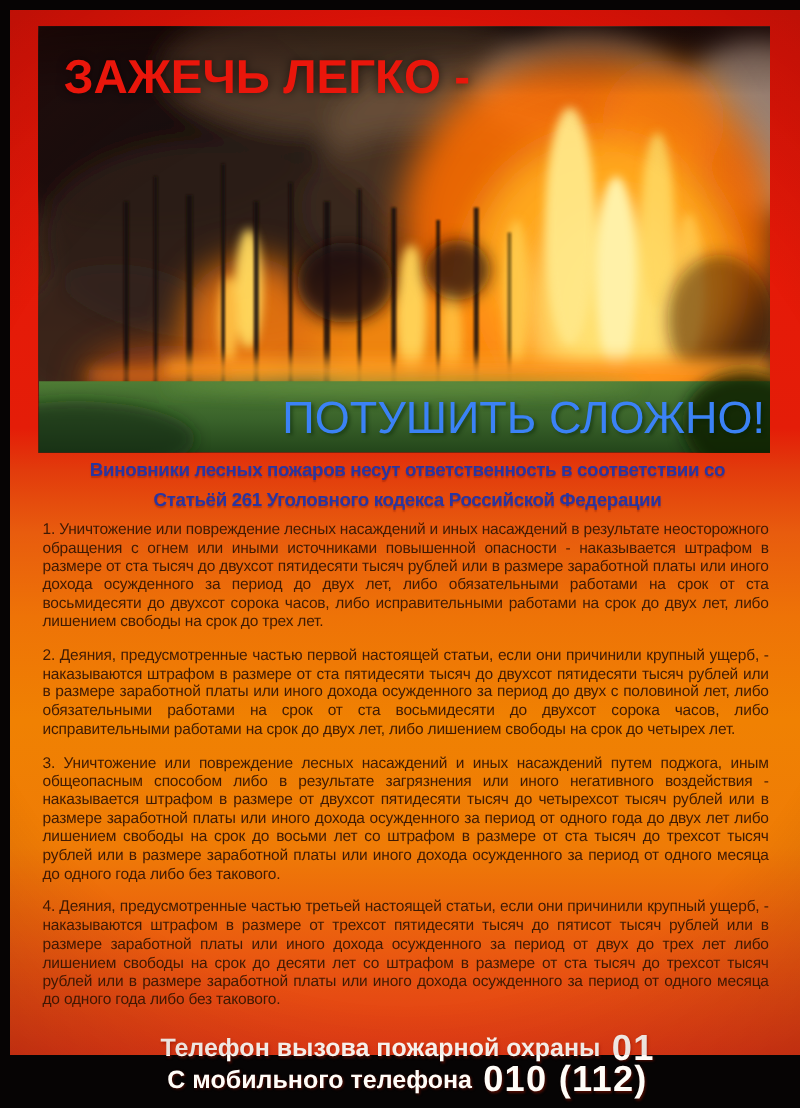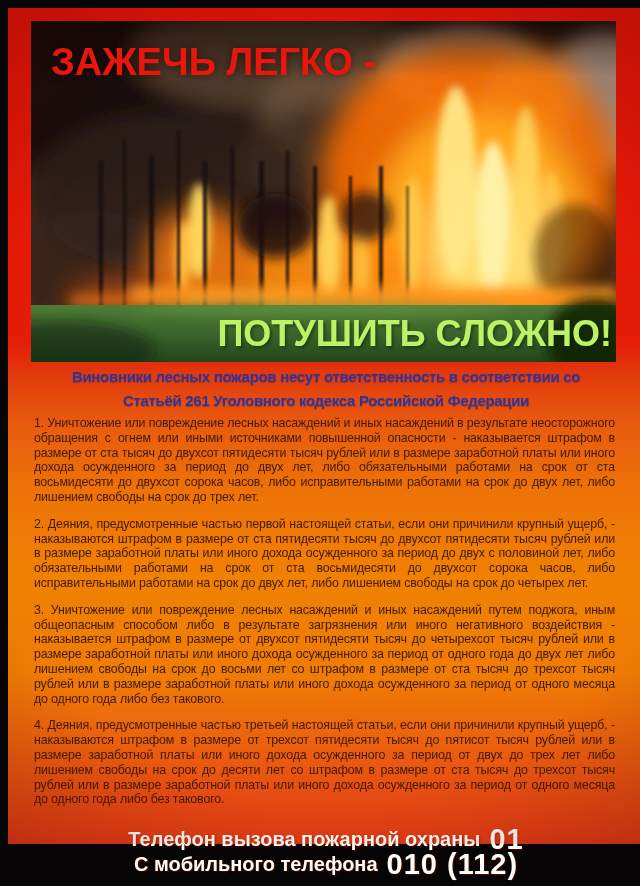--- a/index.html
+++ b/index.html
@@ -24,22 +24,22 @@
   }
   .photo svg{display:block;width:100%;height:100%;}
   .title-top{
     position:absolute;left:20px;top:20px;
     font-size:38px;font-weight:bold;white-space:nowrap;
     color:#ea160b;text-shadow:0 0 8px rgba(0,0,0,.55);
     z-index:3;
   }
   .title-bottom{
     position:absolute;right:4px;bottom:7px;
-    font-size:36px;font-weight:bold;white-space:nowrap;
-    color:#bef264;text-shadow:2px 2px 3px rgba(0,30,0,.45);
+    font-size:36px;font-weight:normal;white-space:nowrap;
+    color:#3b82f6;text-shadow:2px 2px 3px rgba(0,30,0,.45);
     z-index:3;
   }
   .subtitle{
     position:absolute;left:0;right:0;top:357px;
     text-align:center;font-weight:bold;font-size:15px;line-height:24px;
     color:#2a35a0;letter-spacing:-0.3px;
     text-shadow:0 1px 1px rgba(120,20,0,.35);
   }
   .articles{
     position:absolute;left:26px;right:29px;top:408px;

